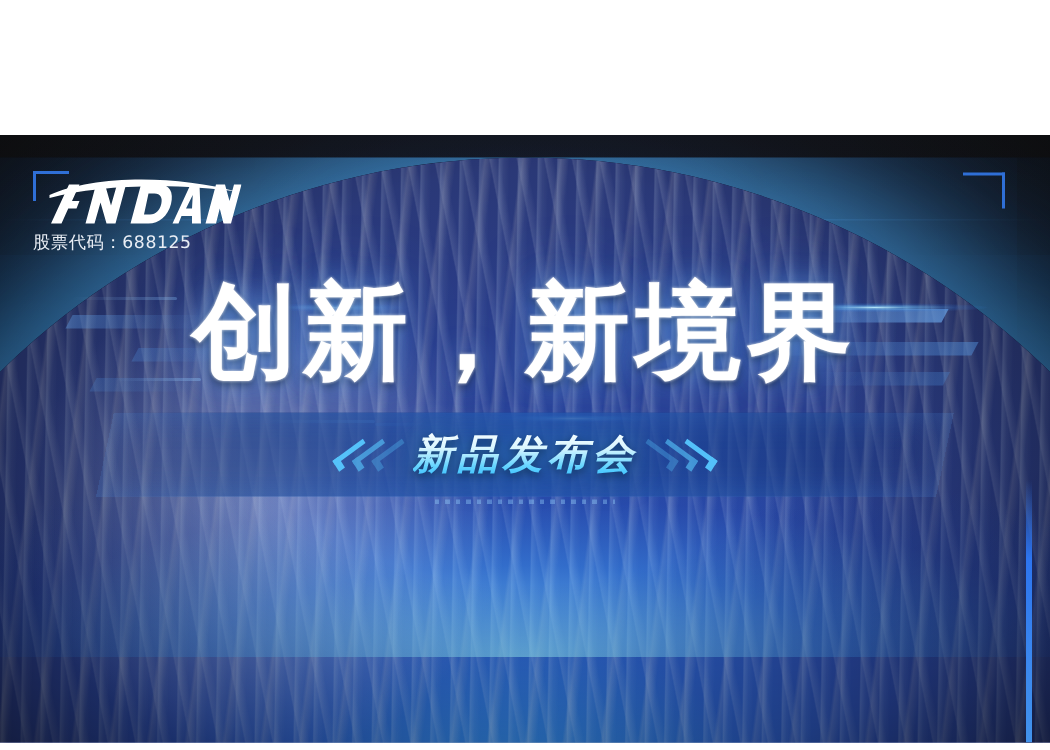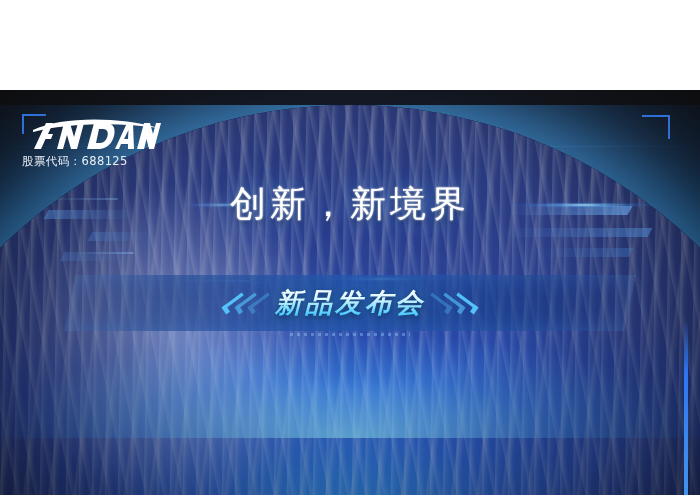--- a/index.html
+++ b/index.html
@@ -173,21 +173,21 @@
     border-right:2px solid #2f6fd6;border-top:2px solid #2f6fd6;
   }
 
   
   .title-area{
     position:absolute;left:0;top:95px;width:700px;text-align:center;
   }
   .main-title{
     position:relative;display:inline-block;
     color:#ffffff;
-    font-size:36px;line-height:1.05;font-weight:normal;letter-spacing:4px;
+    font-size:70px;line-height:1.05;font-weight:bold;letter-spacing:4px;
     font-family:"DejaVu Sans","Liberation Sans",sans-serif;
     text-shadow:
       0 0 2px rgba(255,255,255,.9),
       0 0 18px rgba(120,190,255,.55),
       0 0 44px rgba(60,140,255,.40),
       0 3px 6px rgba(0,0,0,.55);
   }
 
   
   .deco{position:absolute;pointer-events:none;}

